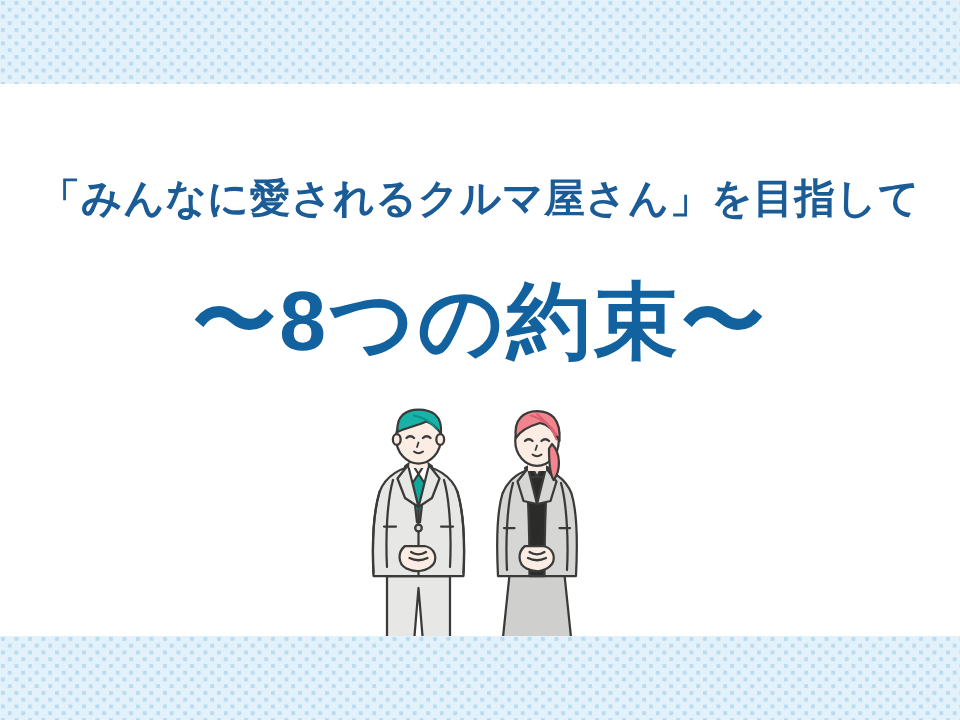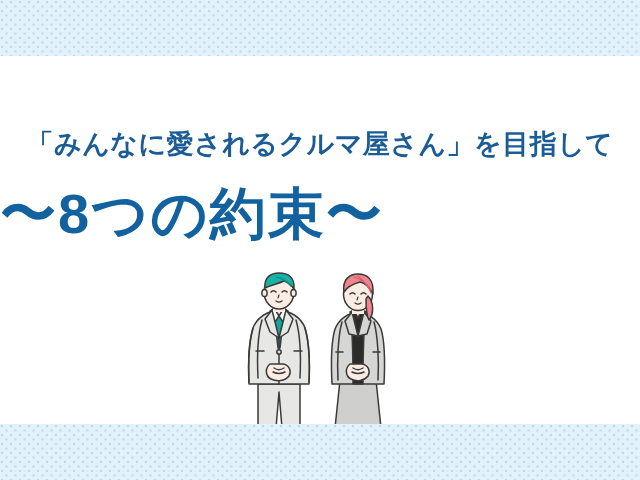--- a/index.html
+++ b/index.html
@@ -35,35 +35,35 @@
   #canvas-white {
     position: absolute;
     left: 0; top: 56px;
     width: 640px; height: 368px;
     background: #ffffff;
   }
 
   
   #subhead {
     position: absolute;
-    left: 0; top: 128px;
+    left: 0; top: 116px;
     width: 640px;
     text-align: center;
     color: #1b5c96;
     font-size: 27px;
     font-weight: 700;
     letter-spacing: 0.5px;
     line-height: 1.2;
     white-space: nowrap;
   }
   #headline {
     position: absolute;
     left: 0; top: 182px;
     width: 640px;
-    text-align: left;
+    text-align: center;
     color: #11629f;
     font-size: 56px;
     font-weight: 900;
     letter-spacing: 2px;
     line-height: 1.15;
     white-space: nowrap;
   }
 
   
   #illustration {

